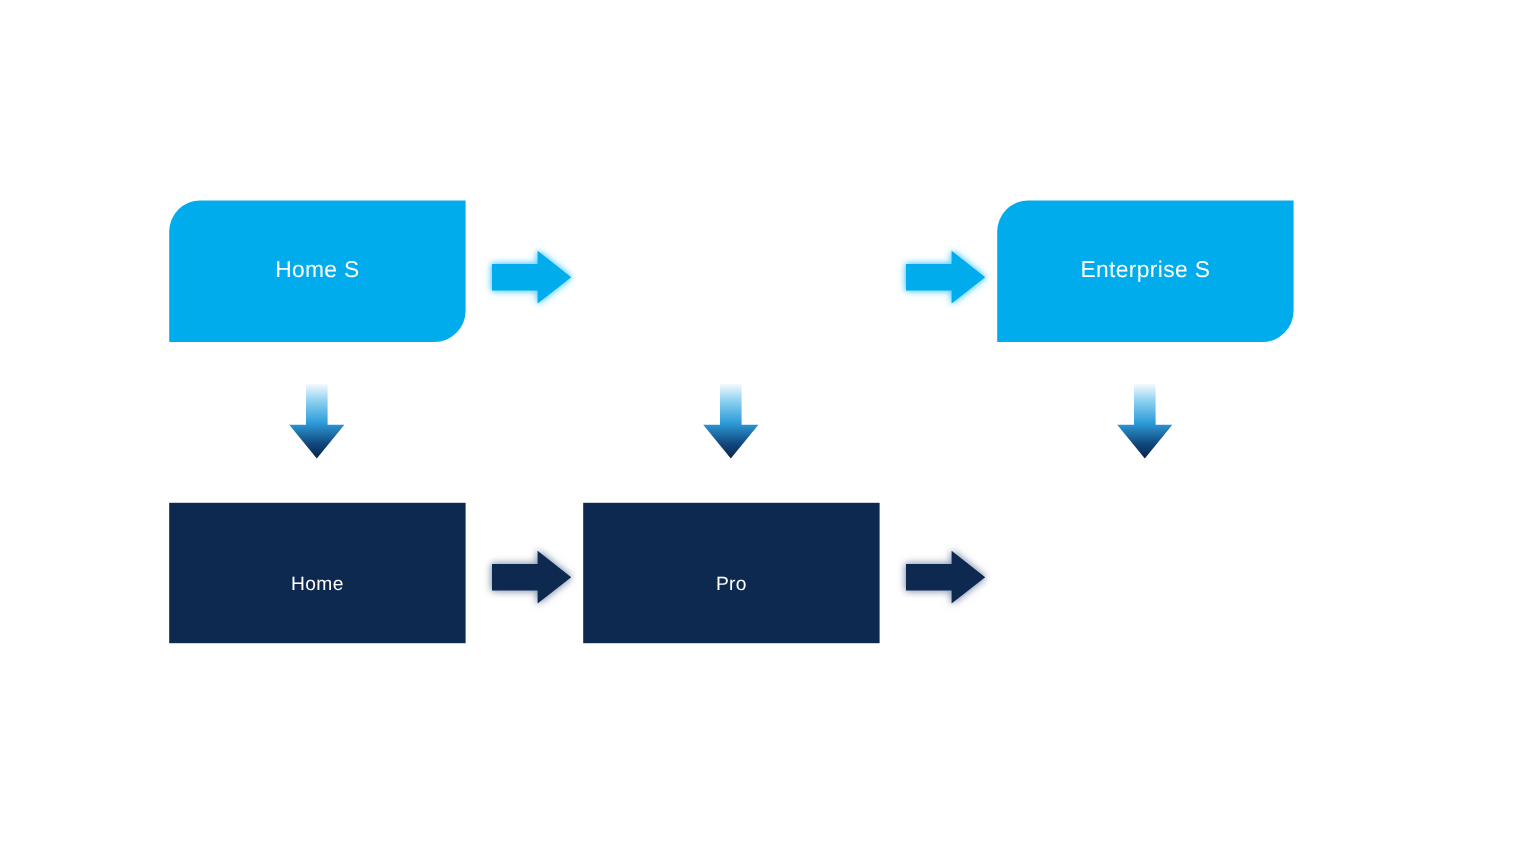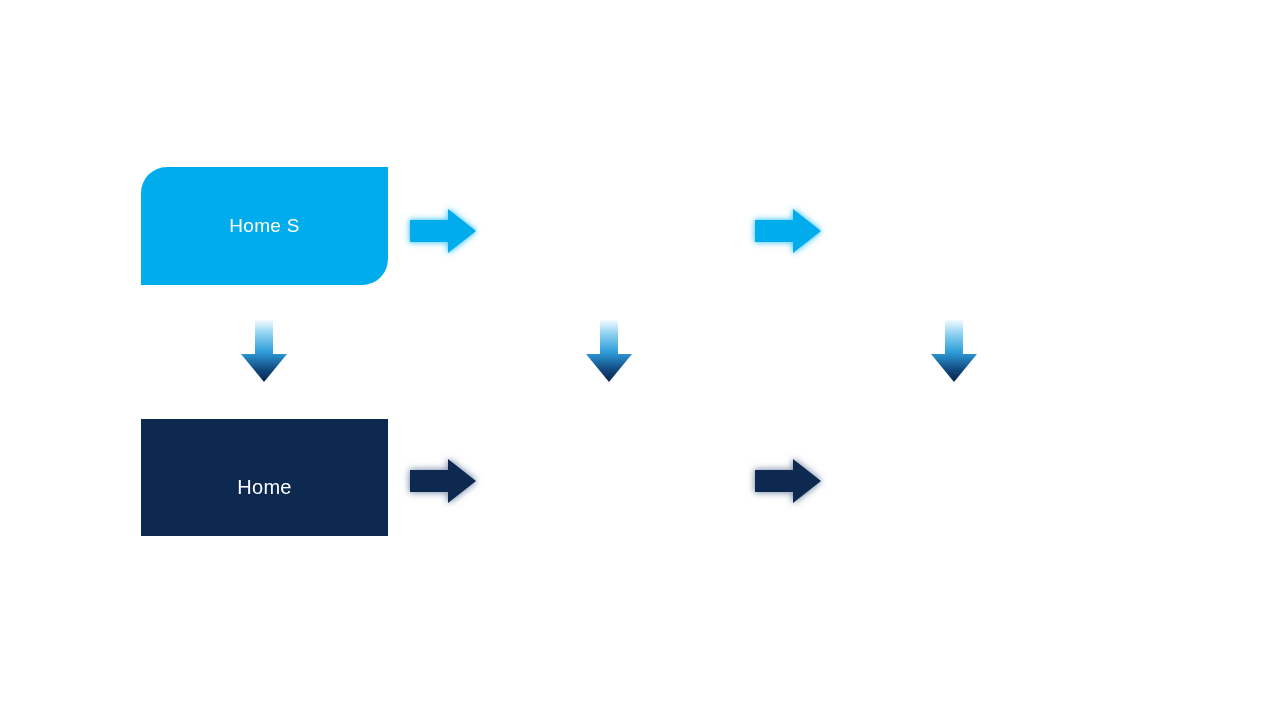--- a/index.html
+++ b/index.html
@@ -34,21 +34,21 @@
     background: var(--light-blue, #00ACEC);
     border-radius: 26px 0 26px 0;
   }
   .box.top .label { font-size: 19px; }
   .box.bottom {
     top: 419px;
     height: 117px;
     background: var(--dark-navy, #0E2950);
     border-radius: 0;
   }
-  .box.bottom .label { font-size: 20px; margin-top: 20px; }
+  .box.bottom .label { font-size: 16px; margin-top: 20px; }
 
   svg.arrow { position: absolute; overflow: visible; }
   .fill-light { fill: var(--light-blue, #00ACEC); }
   .fill-dark  { fill: var(--dark-navy, #0E2950); }
   .fill-grad  { fill: url(#downGrad); }
 
   svg.arrow.glow-light {
     filter: drop-shadow(0 0 3px var(--glow-light, rgba(64,196,255,0.65)))
             drop-shadow(0 0 2px var(--glow-light, rgba(64,196,255,0.65)));
   }
@@ -76,20 +76,23 @@
         <stop offset="0.52" style="stop-color: var(--grad-mid, #2E9CD9)"></stop>
         <stop offset="0.80" style="stop-color: var(--grad-low, #11497F)"></stop>
         <stop offset="1" style="stop-color: var(--grad-bottom, #0A2348)"></stop>
       </linearGradient>
     </defs>
   </svg>
 
   <div class="box top" style="left:141px">
     <span class="label">Home S</span>
   </div>
+  <div class="box top" style="left:831px">
+    <span class="label">Enterprise S</span>
+  </div>
 
   <svg class="arrow glow-light" style="left:410px; top:208px" width="66" height="46" viewBox="0 0 66 46">
     <polygon class="fill-light" points="0,12 38,12 38,1 66,23 38,45 38,34 0,34"></polygon>
   </svg>
   <svg class="arrow glow-light" style="left:755px; top:208px" width="66" height="46" viewBox="0 0 66 46">
     <polygon class="fill-light" points="0,12 38,12 38,1 66,23 38,45 38,34 0,34"></polygon>
   </svg>
 
   <svg class="arrow" style="left:241px; top:320px" width="46" height="62" viewBox="0 0 46 62">
     <polygon class="fill-grad" points="14,0 32,0 32,34 46,34 23,62 0,34 14,34"></polygon>
@@ -97,20 +100,23 @@
   <svg class="arrow" style="left:586px; top:320px" width="46" height="62" viewBox="0 0 46 62">
     <polygon class="fill-grad" points="14,0 32,0 32,34 46,34 23,62 0,34 14,34"></polygon>
   </svg>
   <svg class="arrow" style="left:931px; top:320px" width="46" height="62" viewBox="0 0 46 62">
     <polygon class="fill-grad" points="14,0 32,0 32,34 46,34 23,62 0,34 14,34"></polygon>
   </svg>
 
   <div class="box bottom" style="left:141px">
     <span class="label">Home</span>
   </div>
+  <div class="box bottom" style="left:486px">
+    <span class="label">Pro</span>
+  </div>
 
   <svg class="arrow glow-dark" style="left:410px; top:458px" width="66" height="46" viewBox="0 0 66 46">
     <polygon class="fill-dark" points="0,12 38,12 38,1 66,23 38,45 38,34 0,34"></polygon>
   </svg>
   <svg class="arrow glow-dark" style="left:755px; top:458px" width="66" height="46" viewBox="0 0 66 46">
     <polygon class="fill-dark" points="0,12 38,12 38,1 66,23 38,45 38,34 0,34"></polygon>
   </svg>
 
 </div>
 

